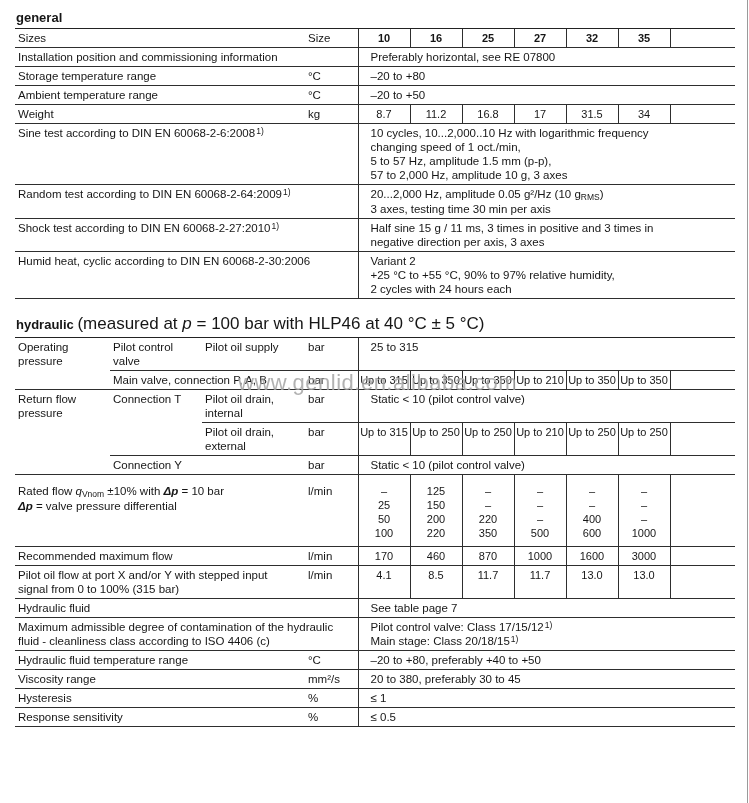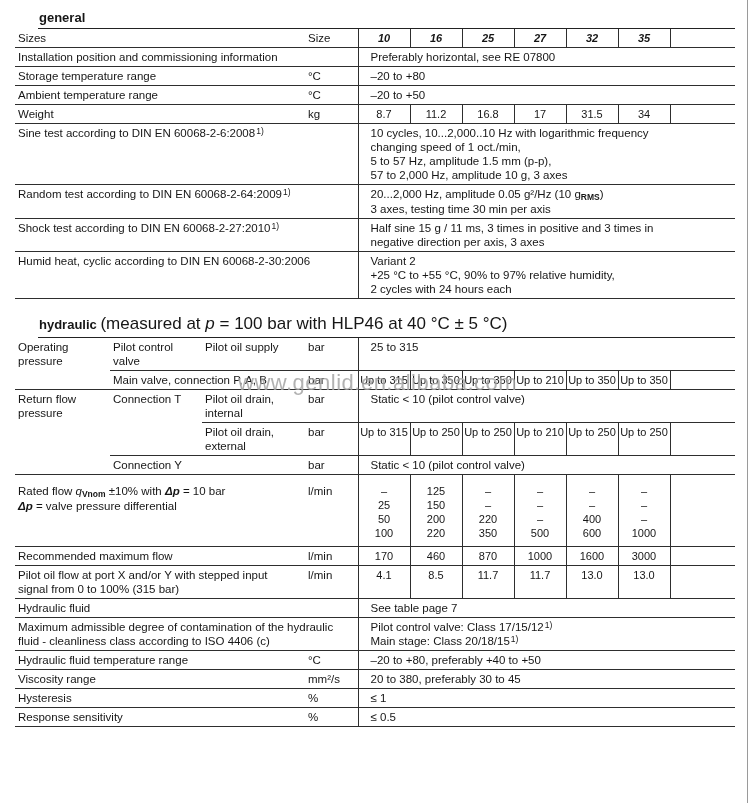--- a/index.html
+++ b/index.html
@@ -9,42 +9,41 @@
     font-family:"Liberation Sans","DejaVu Sans",sans-serif; color:#161616;
   }
   .sheet { position:absolute; left:15px; top:5px; width:720px; }
 
   .title { padding:2px 0 5px 1px; border-bottom:2px solid #1b1b1b; font-size:13.5px; }
   .title .tb { font-weight:bold; font-size:15px; }
 
   .section-head {
     font-size:13px; font-weight:bold; padding:5px 1px 3px;
     border-bottom:1.5px solid #222;
-    margin-left:23px;
   }
   .section-head .note { font-weight:normal; font-size:17px; }
   .section-head .note i { font-style:italic; }
   .hyd-gap { margin-top:10px; }
 
   table.tbl { width:720px; border-collapse:collapse; table-layout:fixed; }
   .tbl td {
     font-size:11.5px; line-height:14px; padding:2px 3px;
     border-bottom:1px solid #2e2e2e; vertical-align:top;
   }
   .tbl td.unit { text-align:left; padding-right:5px; }
   .tbl td.v { text-align:center; padding-left:1px; padding-right:1px; font-size:11px; }
   .tbl td.vb { border-left:1px solid #2e2e2e; }
   .tbl td.sv { border-left:1px solid #2e2e2e; padding-left:12px; }
   .tbl tr.pv td { padding-top:9px; padding-bottom:6px; }
-  .b { font-weight:bold;font-style:italic; }
+  .b { font-weight:bold; }
   .nw { white-space:nowrap; }
   i { font-style:italic; }
 
   sup { font-size:8.5px; vertical-align:top; line-height:10px; margin-left:1px; }
-  sub { font-size:8.5px; vertical-align:baseline; position:relative; top:2px;font-weight:bold; }
+  sub { font-size:8.5px; vertical-align:baseline; position:relative; top:2px; }
 
   .footnote { font-size:11px; line-height:14px; padding:5px 0 0 1px; }
   .footnote .fl2 { display:block; padding-left:10px; }
 
   .watermark {
     position:absolute; left:238px; top:370px; z-index:5;
     font-size:22px; color:rgba(165,165,165,0.85); letter-spacing:0.5px;
     pointer-events:none;
   }
   .scan-edge { position:absolute; top:0; right:1px; width:1.5px; height:803px; background:#9a9a9a; }

